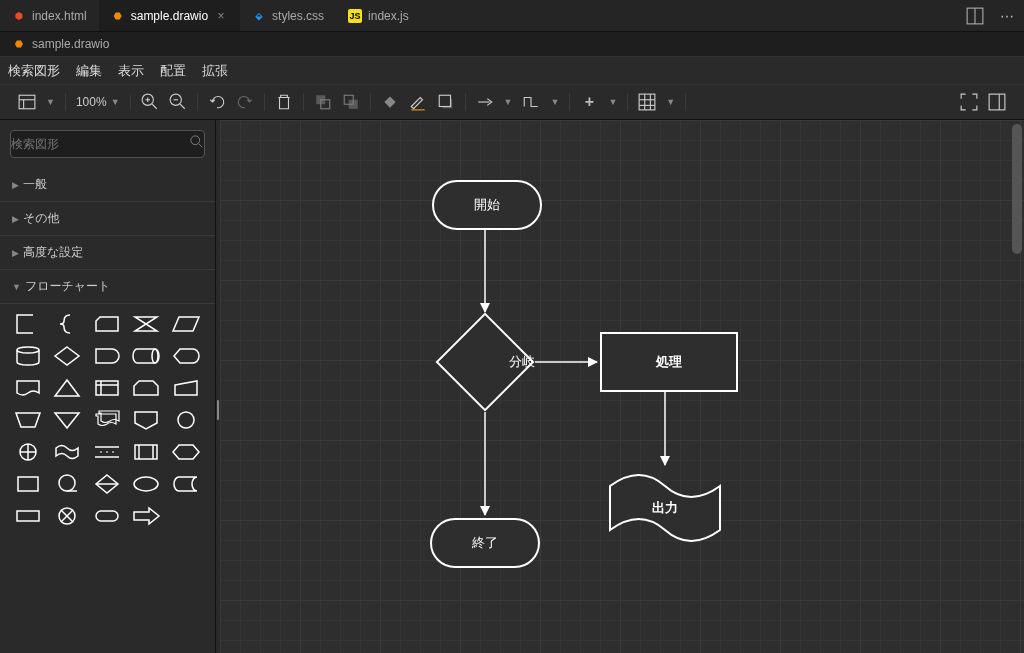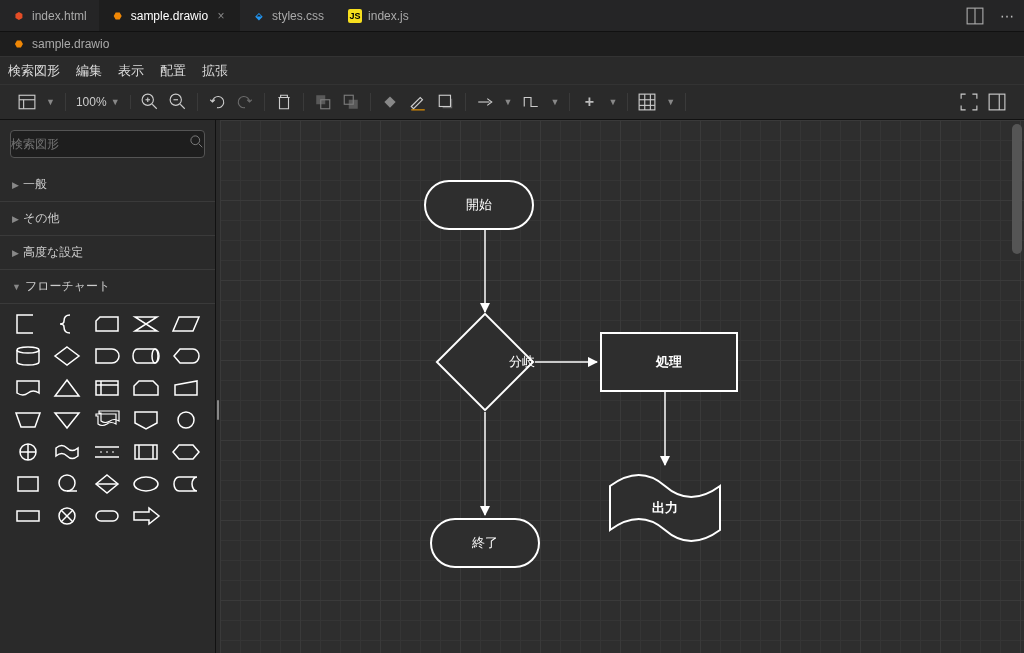--- a/index.html
+++ b/index.html
@@ -489,21 +489,21 @@
           <marker id="arrow" viewBox="0 0 10 10" refX="9" refY="5" markerWidth="7" markerHeight="7" orient="auto">
               <path d="M0 0 L10 5 L0 10 Z" fill="#fff"></path>
             </marker>
         </defs>
         <line x1="265" y1="110" x2="265" y2="192" stroke="#fff" stroke-width="1.5" marker-end="url(#arrow)"></line>
         <line x1="315" y1="242" x2="377" y2="242" stroke="#fff" stroke-width="1.5" marker-end="url(#arrow)"></line>
         <line x1="265" y1="292" x2="265" y2="395" stroke="#fff" stroke-width="1.5" marker-end="url(#arrow)"></line>
         <line x1="445" y1="272" x2="445" y2="345" stroke="#fff" stroke-width="1.5" marker-end="url(#arrow)"></line>
       </svg>
 
-      <div class="node terminator" style="left:204px;top:60px;text-align:center;">
+      <div class="node terminator" style="left:212px;top:60px;text-align:center;">
           <span>開始</span>
         </div>
       <div class="diamond-wrap" style="left:215px;top:192px;">
         <div class="diamond"></div>
         <div class="diamond-label">
             <span>分岐</span>
           </div>
       </div>
       <div class="node process" style="left:380px;top:212px;">
           <span>処理</span>

